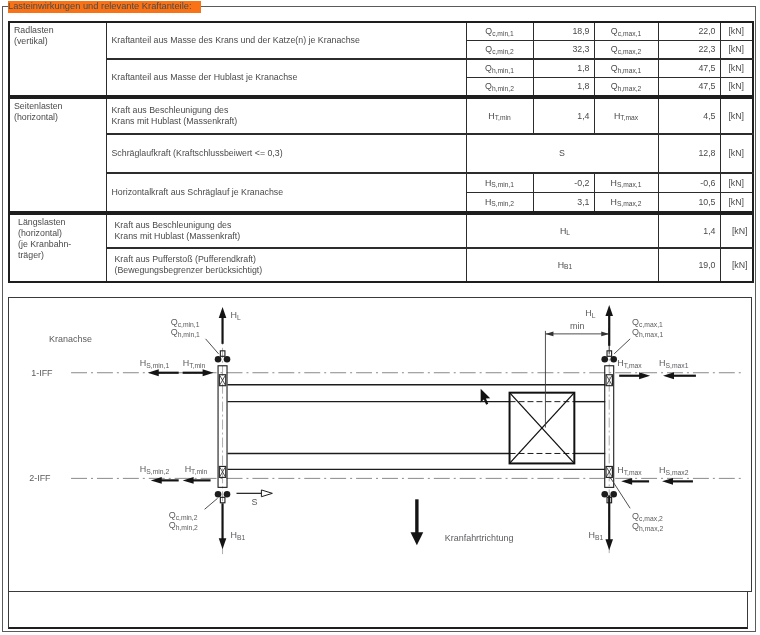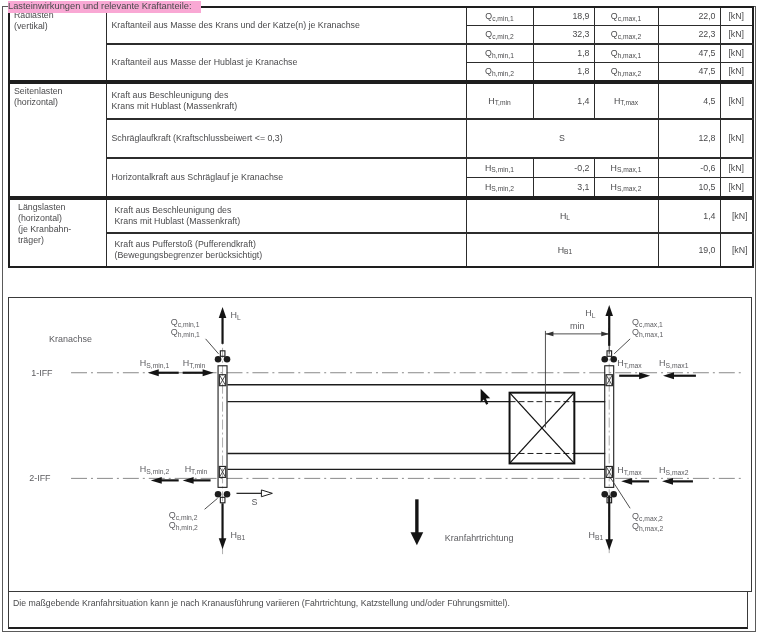--- a/index.html
+++ b/index.html
@@ -1,21 +1,21 @@
 <!DOCTYPE html>
 <html><head>
 <meta charset="utf-8">
 <style>
   html,body{margin:0;padding:0;background:#ffffff;}
   .page{position:relative;width:760px;height:635px;background:#fff;overflow:hidden;
         font-family:"Liberation Sans",sans-serif;color:#4a4a4c;}
   .frame{position:absolute;left:2px;top:6px;width:752px;height:624px;border:1px solid #5a5a5a;}
-  .title{position:absolute;left:8px;top:1px;background:#f9a8d4;padding:0 10px 2px 0;
+  .title{position:absolute;left:8px;top:1px;background:#f97316;padding:0 10px 2px 0;
          font-size:9.3px;color:#4a4a4c;z-index:3;white-space:nowrap;}
-  .tablewrap{position:absolute;left:8px;top:6px;width:744px;z-index:2;}
+  .tablewrap{position:absolute;left:8px;top:21px;width:744px;z-index:2;}
   table.blk{border-collapse:collapse;table-layout:fixed;width:744px;border:2px solid #1e1e1e;
             margin:0;background:#fff;}
   .gap4{margin-bottom:4px;} .gap3{margin-bottom:3px;}
   .blk td{border:1px solid #2c2c2c;font-size:8.8px;color:#4a4a4c;padding:0 4px;
           overflow:hidden;line-height:1.25;}
   td.cat{vertical-align:top;padding-top:2px;}
   td.desc{vertical-align:middle;padding-left:5px;}
   td.sym{text-align:center;padding:0 2px;}
   td.val{text-align:right;padding-right:4px;margin-left:48px;}
   td.unit{text-align:center;padding:0 1px;}
@@ -371,15 +371,14 @@
         <line x1="409" y1="202" x2="409" y2="236" stroke="#141414" stroke-width="3.4"></line>
         <polygon class="thkh" points="409,248 402.6,235 415.4,235"></polygon>
         <text class="dlab" x="437" y="244">Kranfahrtrichtung</text>
       </g>
 
       <polygon fill="#111" points="473,91 473,104.8 476.2,101.8 478.5,107 480.6,106.1 478.3,100.9 482.6,100.5"></polygon>
     </svg>
   </div>
 
   <div class="notes">
-    <div>Die maßgebende Kranfahrsituation kann je nach Kranausführung variieren (Fahrtrichtung, Katzstellung und/oder Führungsmittel).</div>
   </div>
 </div>
 
 </body></html>

